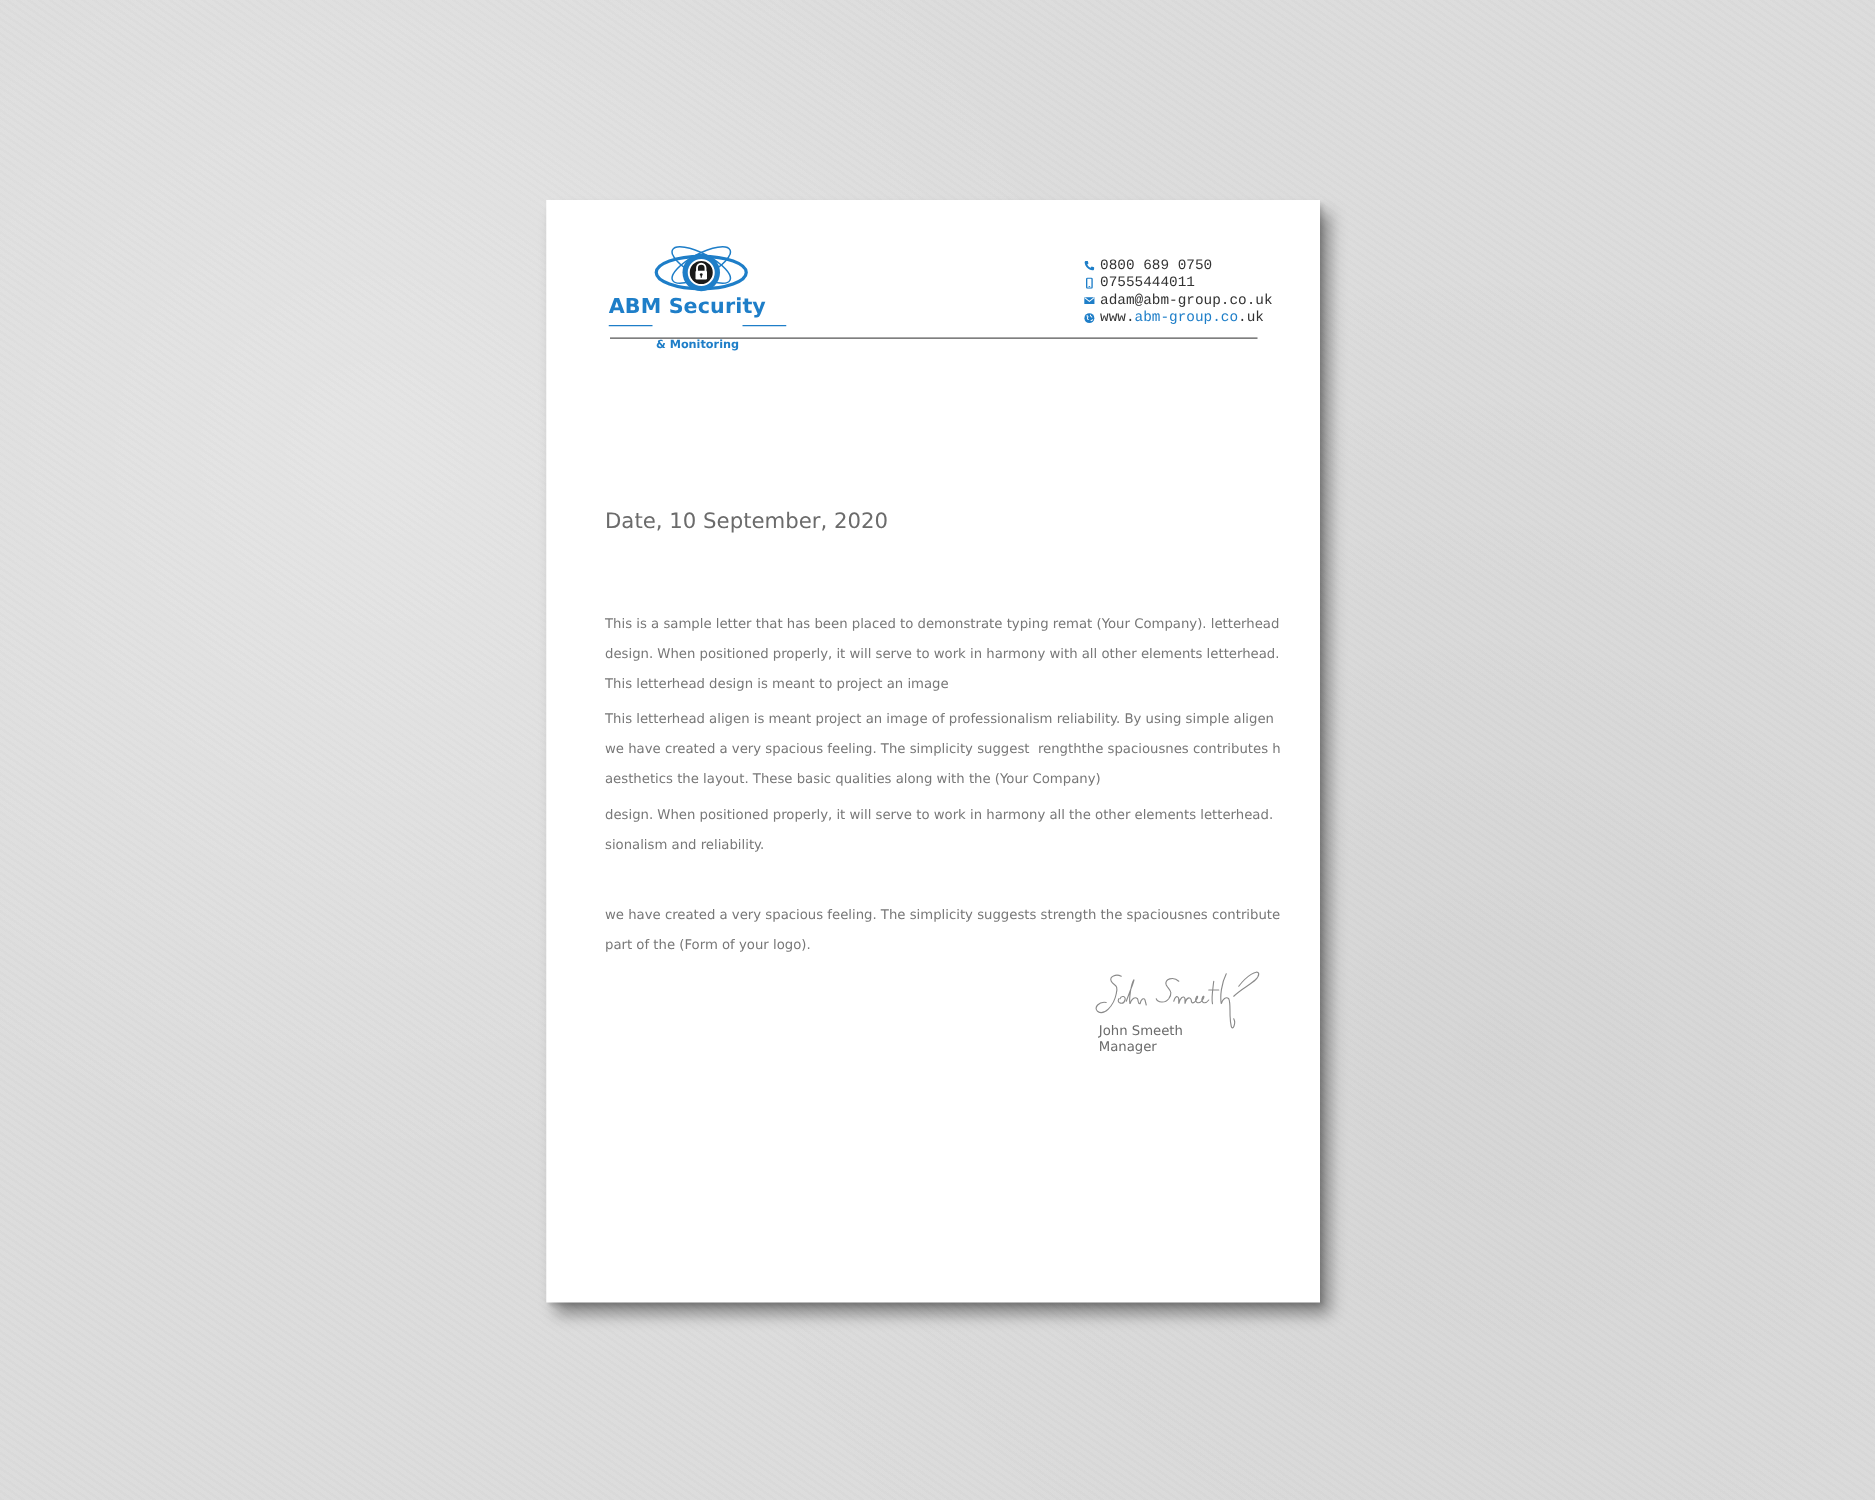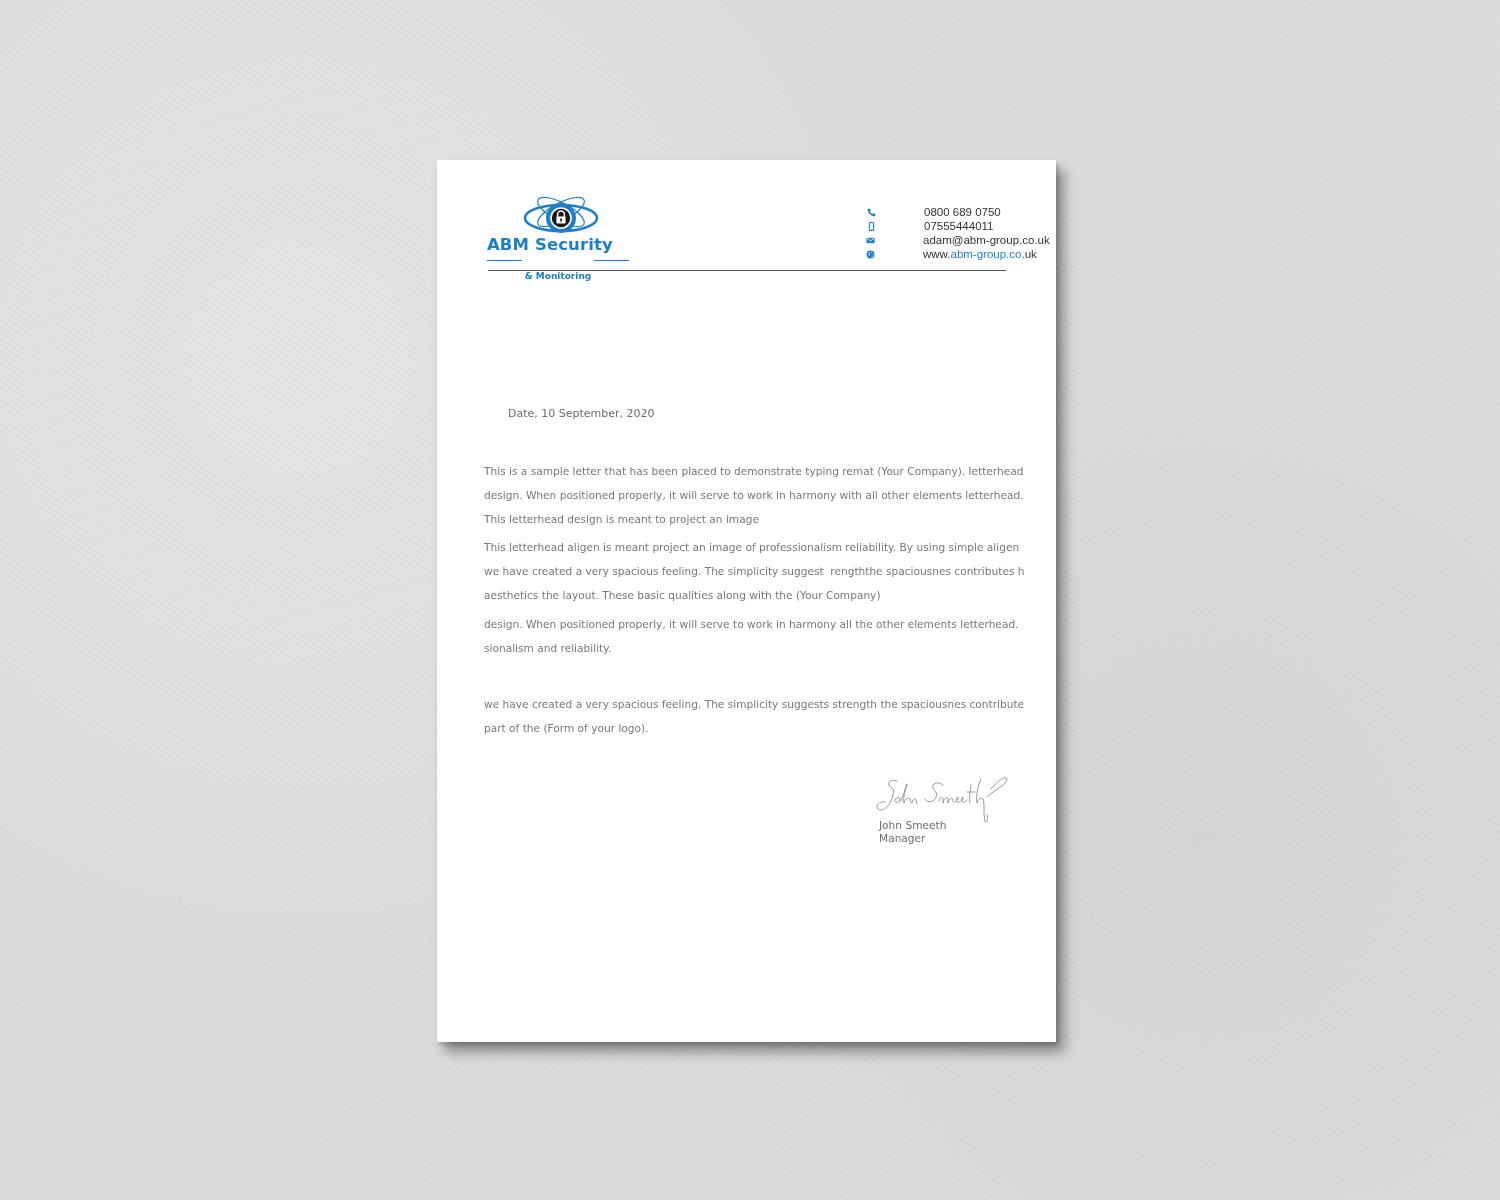--- a/index.html
+++ b/index.html
@@ -83,25 +83,24 @@
     .contact {
       position: absolute;
       left: 429px;
       top: 45px;
       width: 160px;
     }
     .contact-row {
       display: flex;
       align-items: center;
       height: 14px;
-      font-family: Liberation Sans, sans-serif;
+      font-family: Liberation Mono, monospace;
       font-size: 11.5px;
       color: #333333;
       white-space: nowrap;
-      gap: 44px;
     }
     .contact-row .ic {
       width: 10px;
       height: 10px;
       margin-right: 4px;
       display: inline-flex;
       align-items: center;
       justify-content: center;
     }
     .contact-row .ic svg {
@@ -116,32 +115,32 @@
       width: 518px;
       height: 1px;
       background: #555555;
     }
     
     .date {
       position: absolute;
       left: 47px;
       top: 247px;
       font-family: "DejaVu Sans", sans-serif;
-      font-size: 11px;
+      font-size: 17px;
       color: #6b6b6b;
       white-space: nowrap;
-      margin-left: 24px;
     }
     .para {
       position: absolute;
       left: 47px;
       width: 540px;
       font-family: "DejaVu Sans", sans-serif;
       font-size: 10.6px;
       color: #777777;
+      margin-top: 28px;
     }
     .para .line {
       display: block;
       height: 24px;
       line-height: 24px;
       white-space: pre;
       overflow: visible;
     }
     .p1 { top: 299px; }
     .p2 { top: 375px; }

